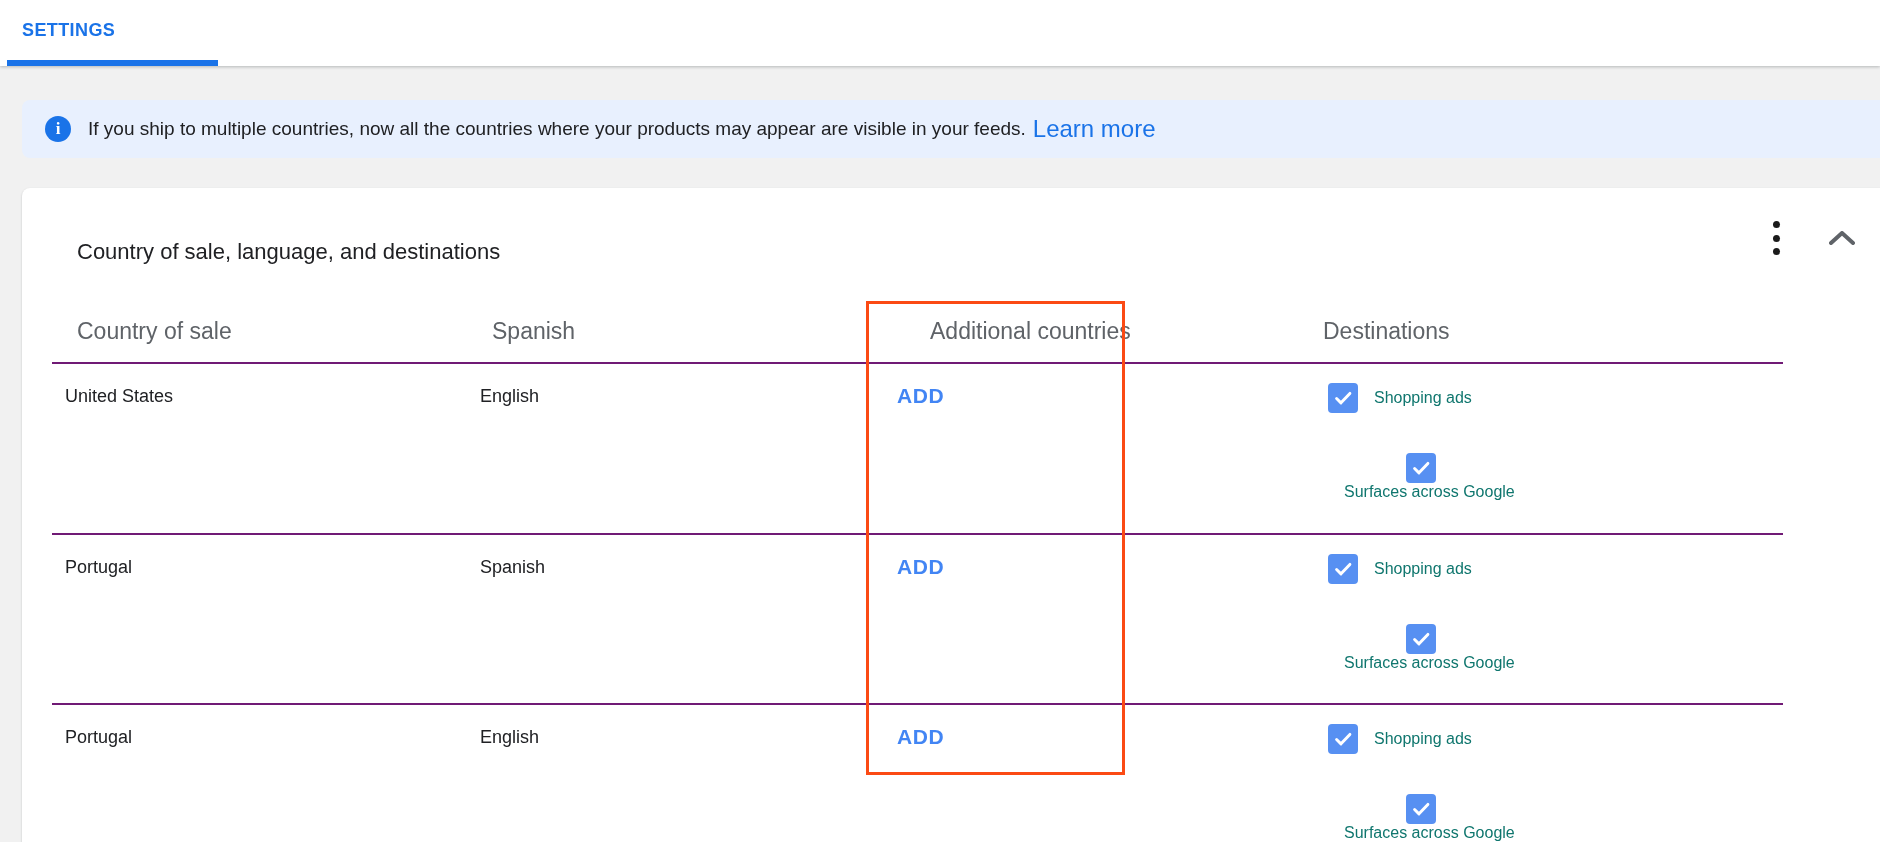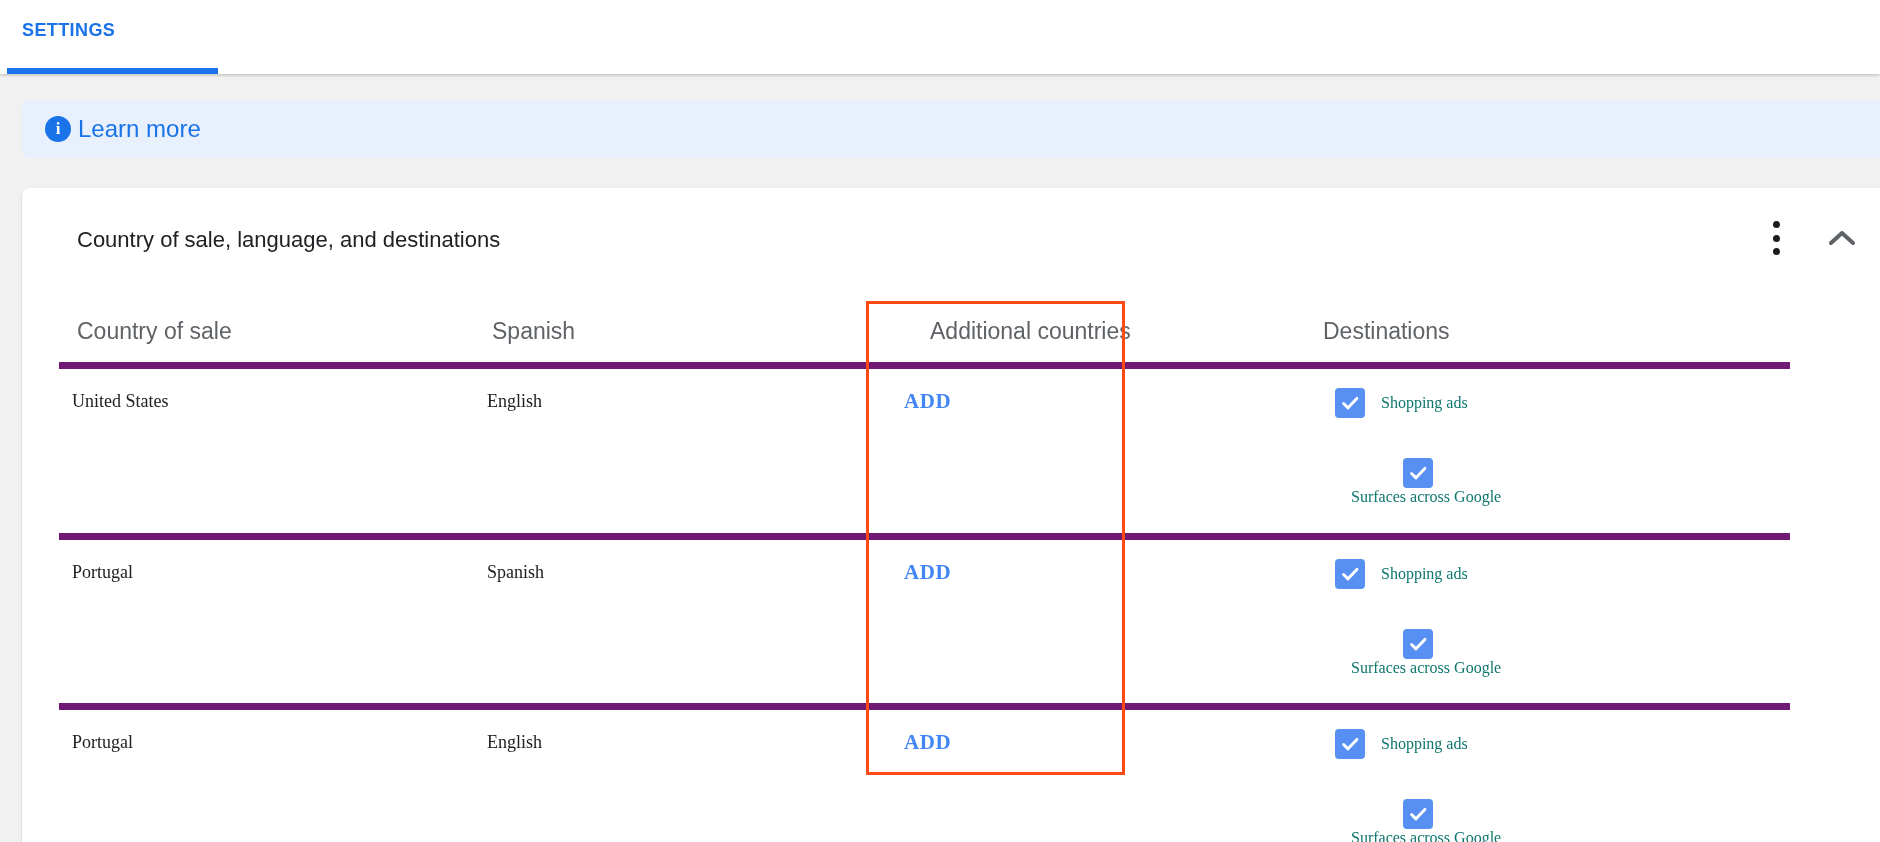--- a/index.html
+++ b/index.html
@@ -11,21 +11,21 @@
     width: 1880px;
     height: 842px;
     background: #F1F1F1;
     overflow: hidden;
   }
 
   
   .tabbar {
     position: absolute;
     top: 0; left: 0; right: 0;
-    height: 74px;
+    height: 66px;
     background: #FFFFFF;
     box-shadow: 0 1px 3px rgba(60,64,67,0.32);
     z-index: 2;
   }
   .tab {
     position: absolute;
     top: 0;
     height: 60px;
     display: flex;
     align-items: center;
@@ -94,21 +94,21 @@
     height: 700px;
     background: #FFFFFF;
     border-radius: 8px 0 0 0;
     box-shadow: 0 1px 2px rgba(60,64,67,0.3);
     overflow: hidden;
     z-index: 1;
   }
   .card-title {
     position: absolute;
     left: 55px;
-    top: 36px;
+    top: 48px;
     font-size: 22px;
     font-weight: 400;
     color: #202124;
     line-height: 32px;
   }
   .kebab {
     position: absolute;
     left: 1744px;
     top: 33px;
     width: 20px;
@@ -153,24 +153,23 @@
     color: #5F6368;
     white-space: nowrap;
   }
   .h1 { left: 13px; }
   .h2 { left: 428px; }
   .h3 { left: 866px; text-align: right; }
   .h4 { left: 1259px; }
 
   .trow {
     position: absolute;
-    left: 37px;
+    left: 30px;
     width: 1731px;
-    border-top: 7px solid #701a75;
-    font-family: Liberation Serif, serif;
+    border-top: 2px solid #701a75;
   }
   .row-0 { top: 174px; height: 171px; }
   .row-1 { top: 345px; height: 170px; }
   .row-2 { top: 515px; height: 170px; }
 
   .cell {
     position: absolute;
     top: 20px;
     line-height: 24px;
     font-size: 18px;
@@ -241,20 +240,21 @@
     <div class="tab tab-settings">
       <span>SETTINGS</span>
     </div>
     <div class="tab-indicator"></div>
   </div>
 
   <div class="banner">
     <div class="info-icon">
       <span>i</span>
     </div>
+    <span class="banner-text">If you ship to multiple countries, now all the countries where your products may appear are visible in your feeds.</span>
     <a class="banner-link">Learn more</a>
   </div>
 
   <div class="card">
     <div class="card-title">Country of sale, language, and destinations</div>
 
     <div class="kebab">
       <i></i>
         <i></i>
         <i></i>

